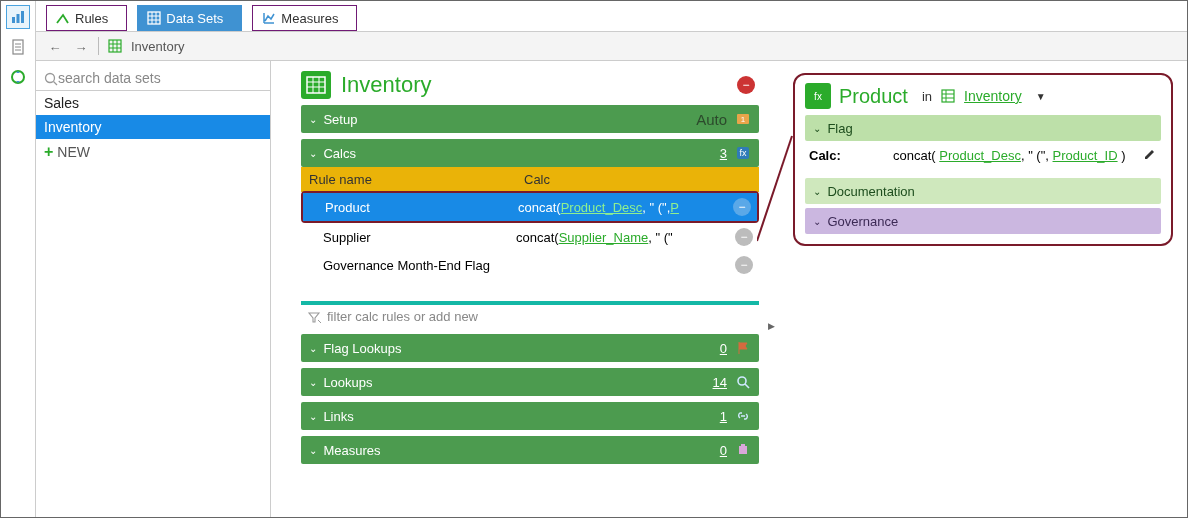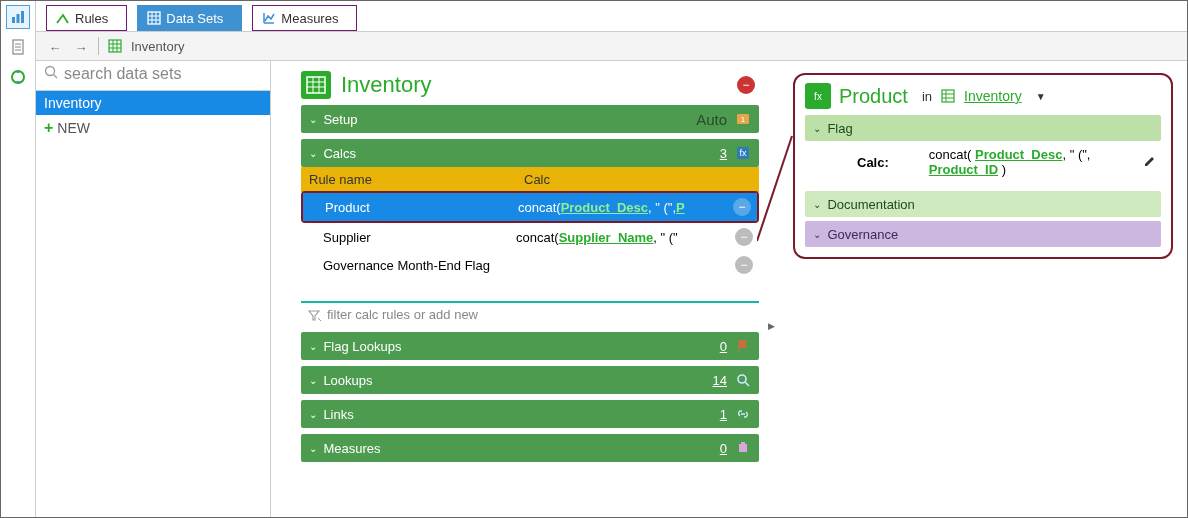--- a/index.html
+++ b/index.html
@@ -15,21 +15,21 @@
   .tab { display:flex; align-items:center; gap:4px; padding: 4px 18px 4px 8px; font-size: 13px; color: #333; border:1px solid #701a75; background:#fff; height:26px; }
   .tab.active { background: #3f92d2; color: #fff; border-color:#3f92d2; }
   .tab .ticon { width:16px; height:16px; display:flex; align-items:center; justify-content:center; }
 
   .navrow { display:flex; align-items:center; gap:8px; padding: 4px 10px; background:#f4f4f4; border-top:1px solid #ccc; border-bottom:1px solid #ccc; height:30px; font-size:13px; color:#555; }
   .nav-btn { width:18px; height:18px; display:flex;align-items:center;justify-content:center;color:#666; cursor:pointer; }
   .bc-icon { width:16px; height:16px; display:flex;align-items:center;justify-content:center; color:#3b9b3b; }
 
   .body3 { flex:1; display:flex; overflow:hidden; }
   .sidebar { width:235px; border-right:1px solid #ccc; display:flex; flex-direction:column; }
-  .search { display:flex; align-items:flex-start; gap:6px; padding:4px 8px; color:#888; font-size:16px; border-bottom:1px solid #ccc; height:30px; }
+  .search { display:flex; align-items:flex-end; padding:4px 8px; color:#888; font-size:14px; border-bottom:1px solid #ccc; height:30px; }
   .search svg{flex-shrink:0;}
   .side-item { padding:4px 8px; font-size:14px; color:#222; cursor:pointer; }
   .side-item.selected { background:#188ae6; color:#fff; }
   .side-new { padding:4px 8px; font-size:14px; color:#555; display:flex; align-items:center; gap:4px; cursor:pointer; }
   .plus { color:#2bab2b; font-weight:bold; font-size:16px; }
 
   .center { flex:1; padding:10px 18px 0 30px; overflow:hidden; position:relative; }
   .ds-title { display:flex; align-items:center; gap:10px; margin-bottom:6px; }
   .ds-title .big-icon { width:30px; height:28px; background:#2bab2b; border-radius:3px; display:flex; align-items:center; justify-content:center; }
   .ds-title h2 { color:#2bab2b; font-size:22px; font-weight:400; }
@@ -48,38 +48,38 @@
   .tbl-head div { padding:5px 8px; }
   .col-name { width:215px; }
   .col-calc { flex:1; }
   .trow { display:flex; font-size:13px; align-items:center; height:28px; }
   .trow .col-name { padding-left:22px; }
   .trow .col-calc { display:flex; align-items:center; gap:0; white-space:nowrap; overflow:hidden; }
   .trow .minus { width:18px; height:18px; border-radius:50%; background:#bcbcbc; color:#fff; display:flex; align-items:center; justify-content:center; font-size:12px; margin-left:auto; margin-right:6px; cursor:pointer;}
   .trow.selected { background:#188ae6; color:#fff; }
   .trow.selected .link { color:#8ff08f; }
   .trow.selected .minus { background:#5aa8e8; }
-  .link { color:#2bab2b; font-weight:bold; text-decoration:underline; cursor:pointer;text-align:center;}
-
-  .filter-row { display:flex; align-items:center; gap:6px; padding:4px 6px; color:#888; font-size:13px; border-top:2px solid #14b8a6; }
+  .link { color:#2bab2b; font-weight:normal; text-decoration:underline; cursor:pointer;text-align:center;}
+
+  .filter-row { display:flex; align-items:center; gap:6px; padding:4px 6px; color:#888; font-size:13px; border-top:4px solid #14b8a6; }
 
   .right-panel { width:410px; padding:12px 14px 0 16px; position:relative; }
   .rp-box { border:2px solid #7a1a2a; border-radius:12px; padding:8px 10px 10px 10px; }
   .rp-title { display:flex; align-items:center; gap:8px; font-size:20px; margin-bottom:6px;}
   .rp-title .pic { width:26px; height:26px; background:#2bab2b; border-radius:3px; display:flex;align-items:center;justify-content:center;}
   .rp-title .pname { color:#2bab2b; }
   .rp-title .in { color:#333; font-size:13px; margin-left:6px; }
   .rp-title .dslink { color:#2bab2b; text-decoration:underline; font-size:14px; cursor:pointer;}
   .rp-title .dd { font-size:10px; color:#333; margin-left:6px; cursor:pointer;}
   .rp-bar { display:flex; align-items:center; padding:0 8px; height:26px; font-size:13px; border-radius:2px; margin-top:4px; cursor:pointer;}
   .rp-bar .chev { margin-right:6px; font-size:10px; }
   .rp-bar.data { background:#bde0a9; color:#1d4d1d; }
   .rp-bar.doc  { background:#cfe8bd; color:#1d4d1d; }
   .rp-bar.gov  { background:#cbb7e0; color:#3c2a55; }
-  .rp-calc { display:flex; align-items:center; padding:6px 4px 10px 4px; font-size:13px; gap:14px;margin-left:48px;}
+  .rp-calc { display:flex; align-items:center; padding:6px 4px 10px 4px; font-size:13px; gap:14px;}
   .rp-calc .lbl { font-weight:bold; width:70px; }
   .rp-calc .pen { margin-left:auto; cursor:pointer; color:#333;}
 
   svg.line-connect { position:absolute; pointer-events:none; }
   
   .splitter-h { position:absolute; font-size:9px; color:#666;}
 </style>
 </head>
 <body>
 
@@ -158,20 +158,21 @@
 
   <div class="body3">
     <div class="sidebar">
       <div class="search">
         <svg width="14" height="14">
             <circle cx="6" cy="6" r="4.5" fill="none" stroke="#999" stroke-width="1.3"></circle>
             <line x1="9.5" y1="9.5" x2="13" y2="13" stroke="#999" stroke-width="1.3"></line>
           </svg>
         <span>search data sets</span>
       </div>
+      <div class="side-item">Sales</div>
       <div class="side-item selected">Inventory</div>
       <div class="side-new">
         <span class="plus">+</span>
         <span>NEW</span>
       </div>
     </div>
 
     <div class="center">
       <div class="ds-title">
         <div class="big-icon">

